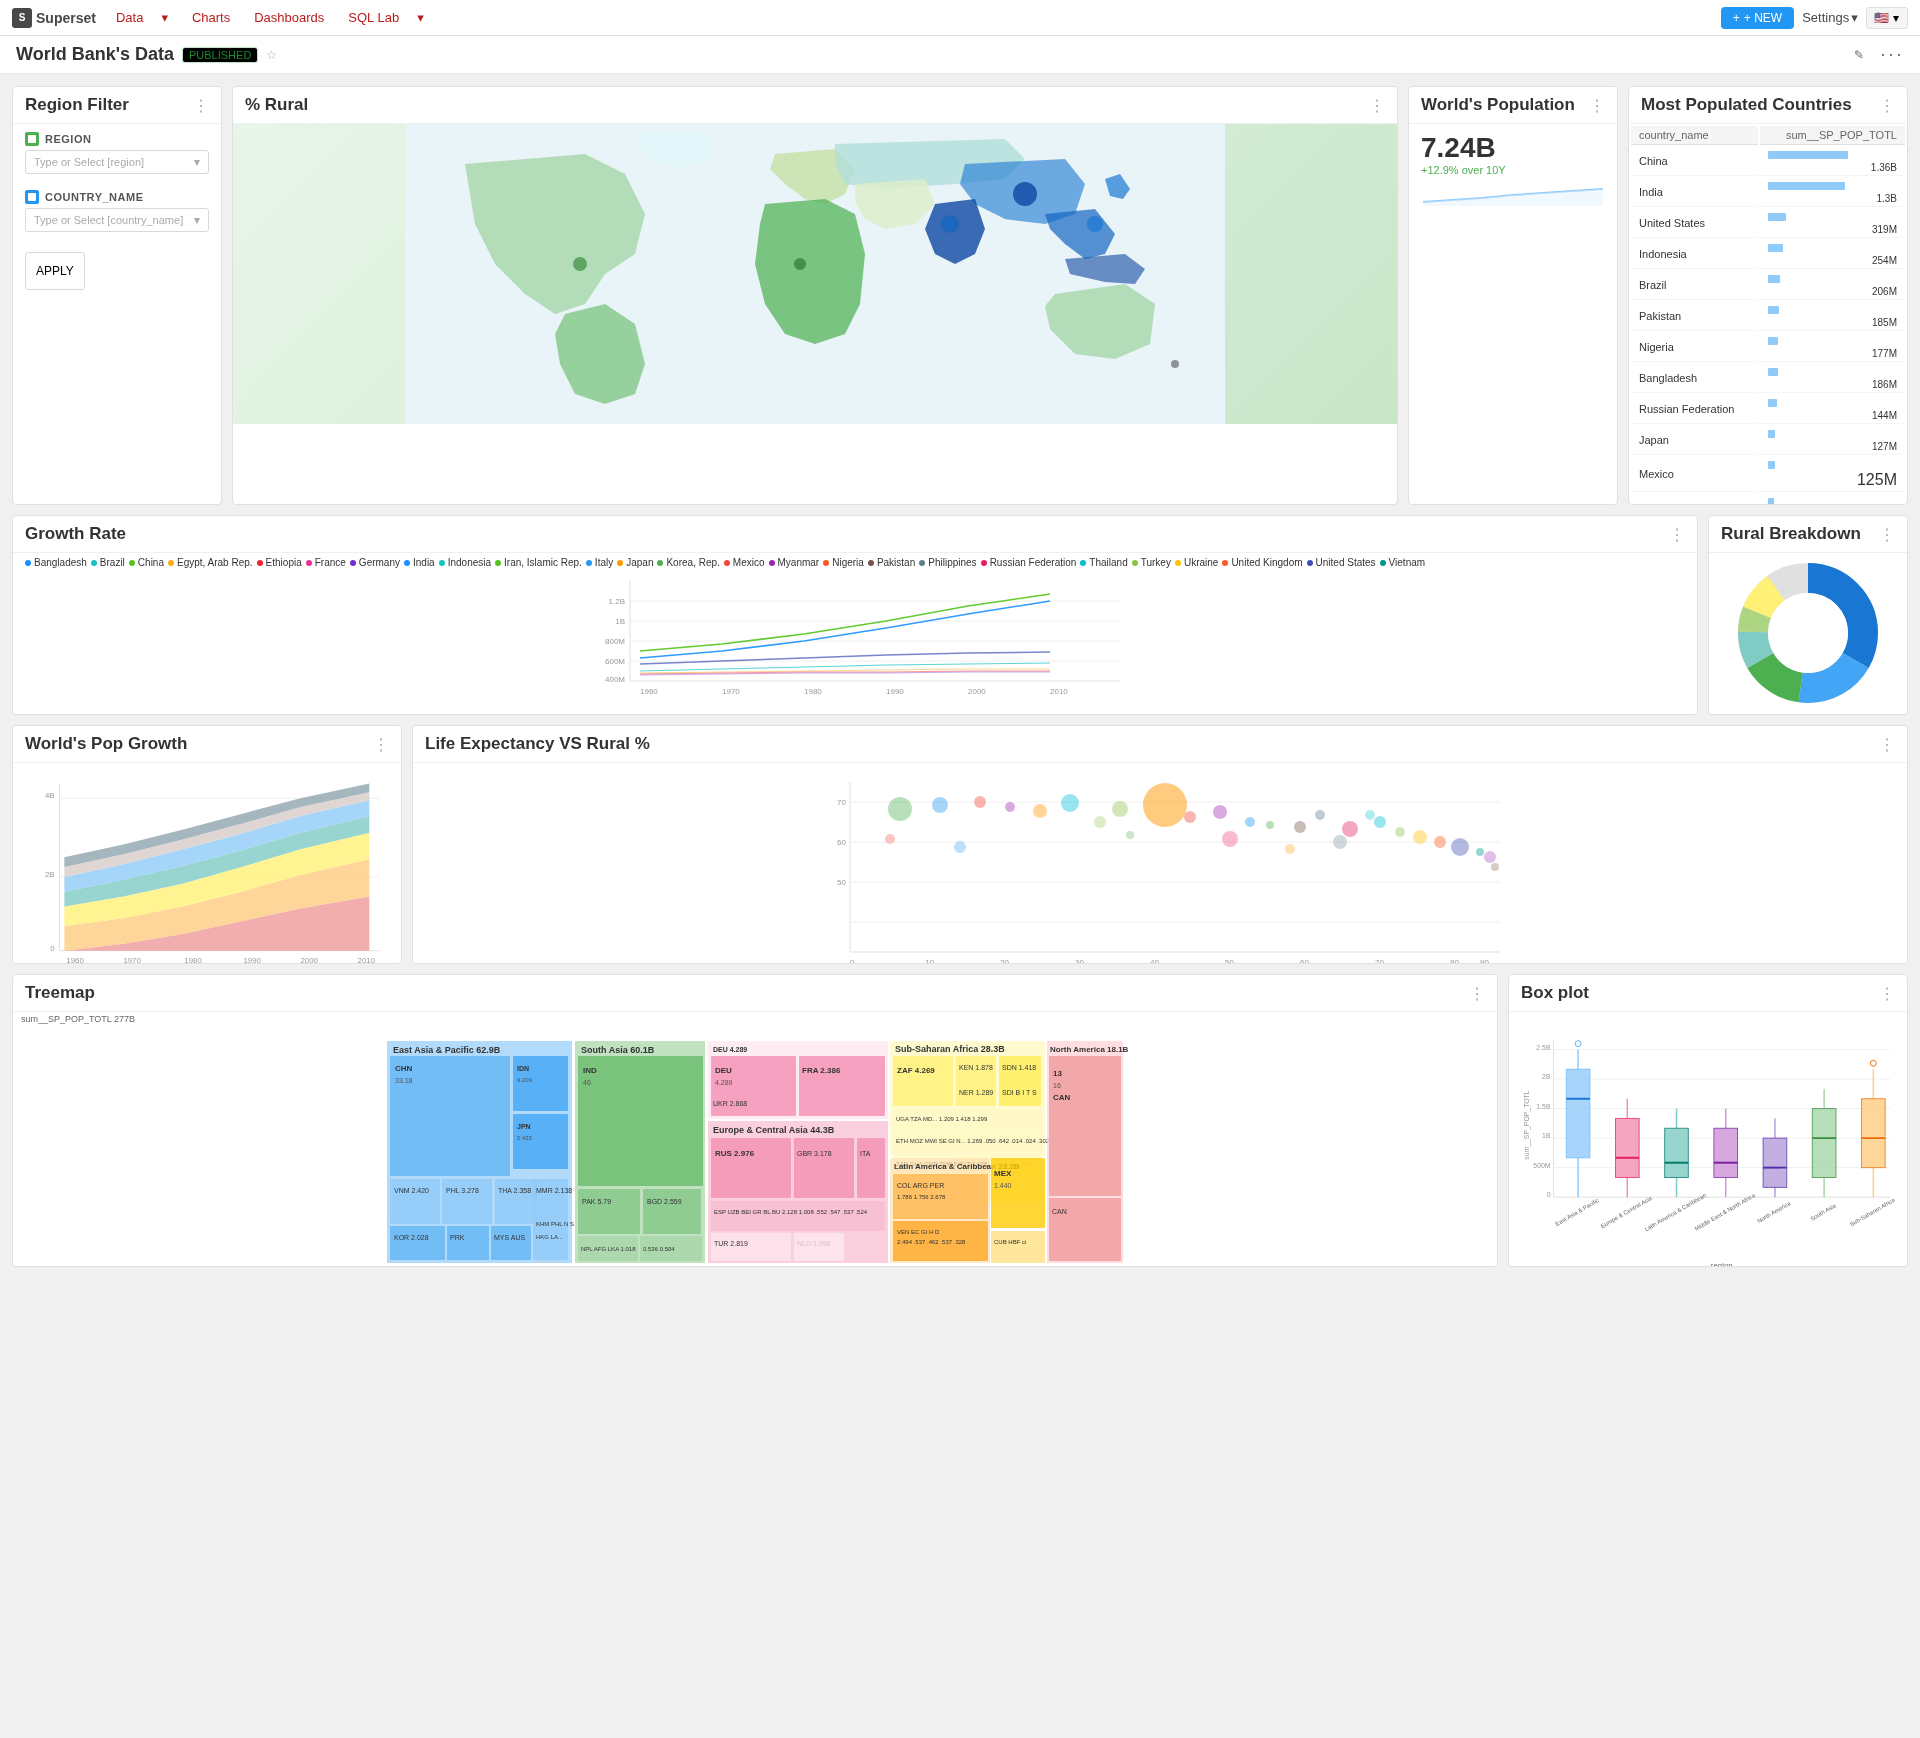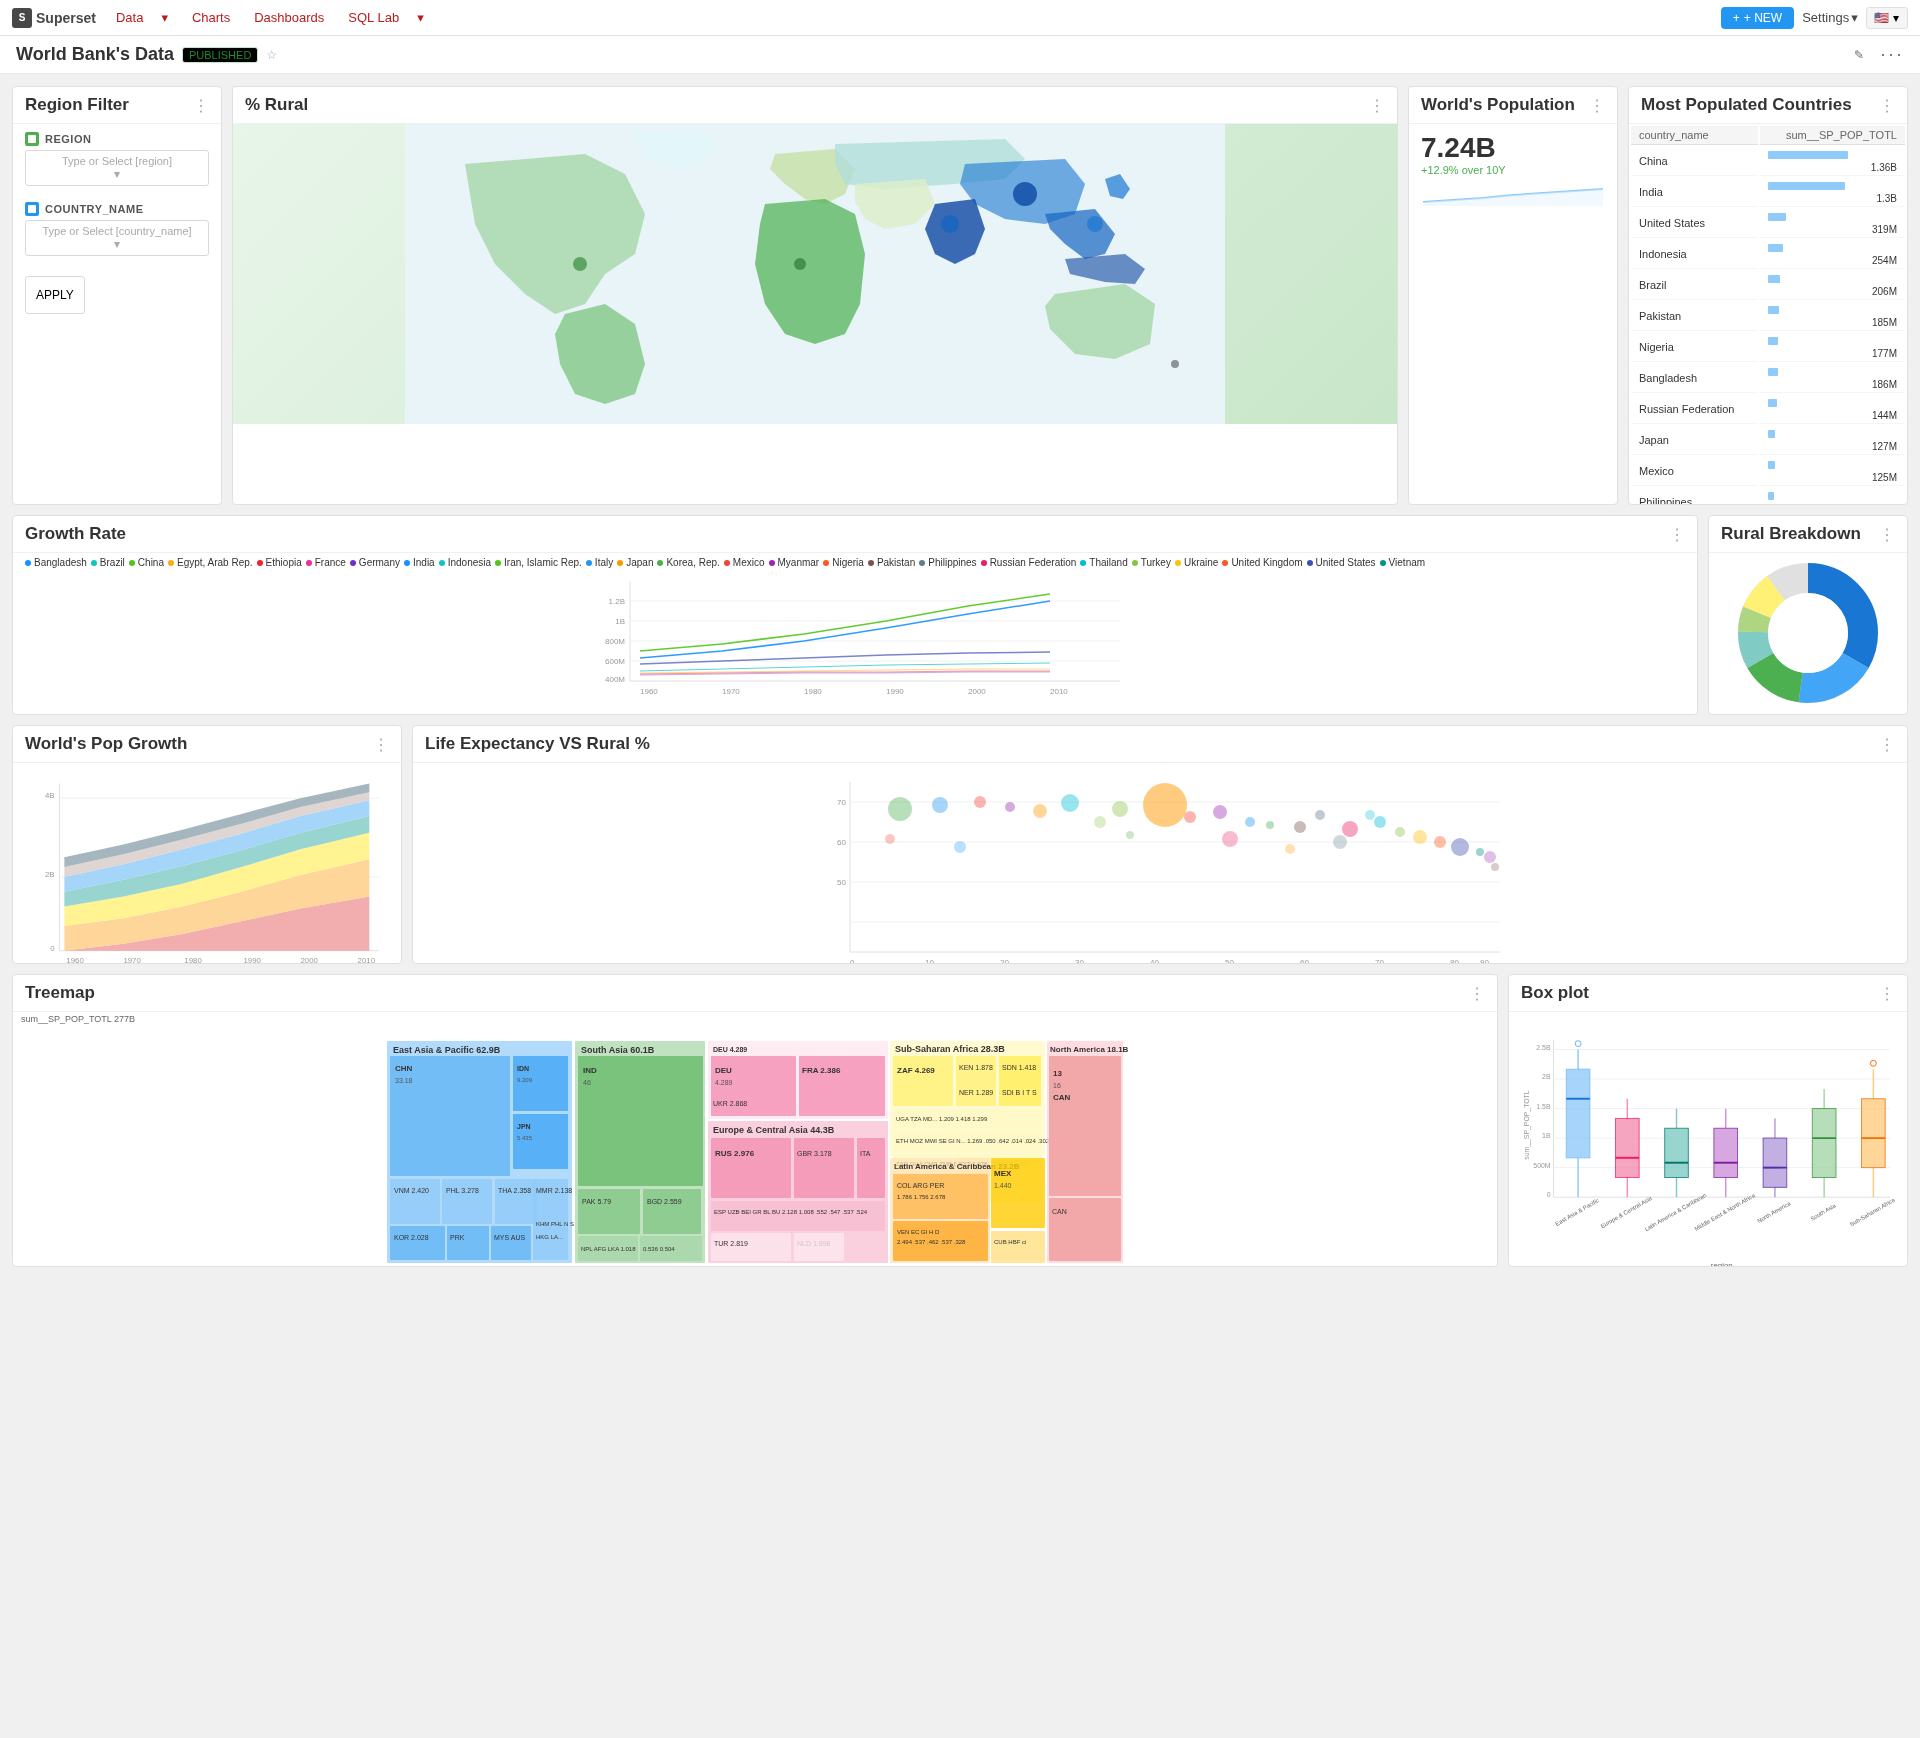--- a/index.html
+++ b/index.html
@@ -32,21 +32,21 @@
     .panel-title { font-size: 17px; font-weight: 600; color: #333; }
     .panel-menu { color: #aaa; cursor: pointer; font-size: 16px; }
 
     
     .region-filter { width: 210px; flex-shrink: 0; }
     .filter-section { padding: 8px 12px; }
     .filter-label-row { display: flex; align-items: center; gap: 6px; margin-bottom: 4px; }
     .filter-icon-green { width: 14px; height: 14px; background: #4caf50; border-radius: 2px; display: flex; align-items: center; justify-content: center; }
     .filter-icon-blue { width: 14px; height: 14px; background: #2196f3; border-radius: 2px; display: flex; align-items: center; justify-content: center; }
     .filter-label { font-size: 11px; font-weight: 600; color: #555; text-transform: uppercase; letter-spacing: 0.5px; }
-    .filter-select { width: 100%; padding: 4px 8px; border: 1px solid #d9d9d9; border-radius: 3px; font-size: 12px; color: #aaa; display: flex; align-items: center; justify-content: space-between; cursor: pointer; background: #fff; flex-direction: column; }
+    .filter-select { width: 100%; padding: 4px 8px; border: 1px solid #d9d9d9; border-radius: 3px; font-size: 12px; color: #aaa; display: flex; align-items: center; justify-content: space-between; cursor: pointer; background: #fff; }
     .apply-btn { background: #fff; border: 1px solid #d9d9d9; padding: 11px 10px; border-radius: 3px; font-size: 12px; cursor: pointer; margin-top: 8px; }
 
     
     .map-panel { flex: 1; min-height: 320px; }
     .map-container { height: 300px; background: linear-gradient(135deg, #e8f5e9 0%, #c8e6c9 100%); position: relative; overflow: hidden; }
     
     
     .world-pop-panel { width: 210px; flex-shrink: 0; }
     .pop-value { font-size: 28px; font-weight: 700; color: #333; padding: 8px 12px 0; }
     .pop-change { font-size: 11px; color: #4caf50; padding: 0 12px 4px; }
@@ -322,21 +322,21 @@
               <tr>
                 <td>Japan</td>
                 <td style="position: relative;"><div class="bar-container">
                     <div class="bar-fill" style="width: 7.2px; max-width: 80px;"></div>
                   </div><span style="font-size: 10px;">127M</span></td>
               </tr>
               <tr>
                 <td>Mexico</td>
                 <td style="position: relative;"><div class="bar-container">
                     <div class="bar-fill" style="width: 7.2px; max-width: 80px;"></div>
-                  </div><span style="font-size: 10px;">125M</span></td>
+                  </div><span style="font-size: 16px;">125M</span></td>
               </tr>
               <tr>
                 <td>Philippines</td>
                 <td style="position: relative;"><div class="bar-container">
                     <div class="bar-fill" style="width: 5.6px; max-width: 80px;"></div>
                   </div><span style="font-size: 10px;">99.1M</span></td>
               </tr>
             </tbody>
         </table>
       </div>

